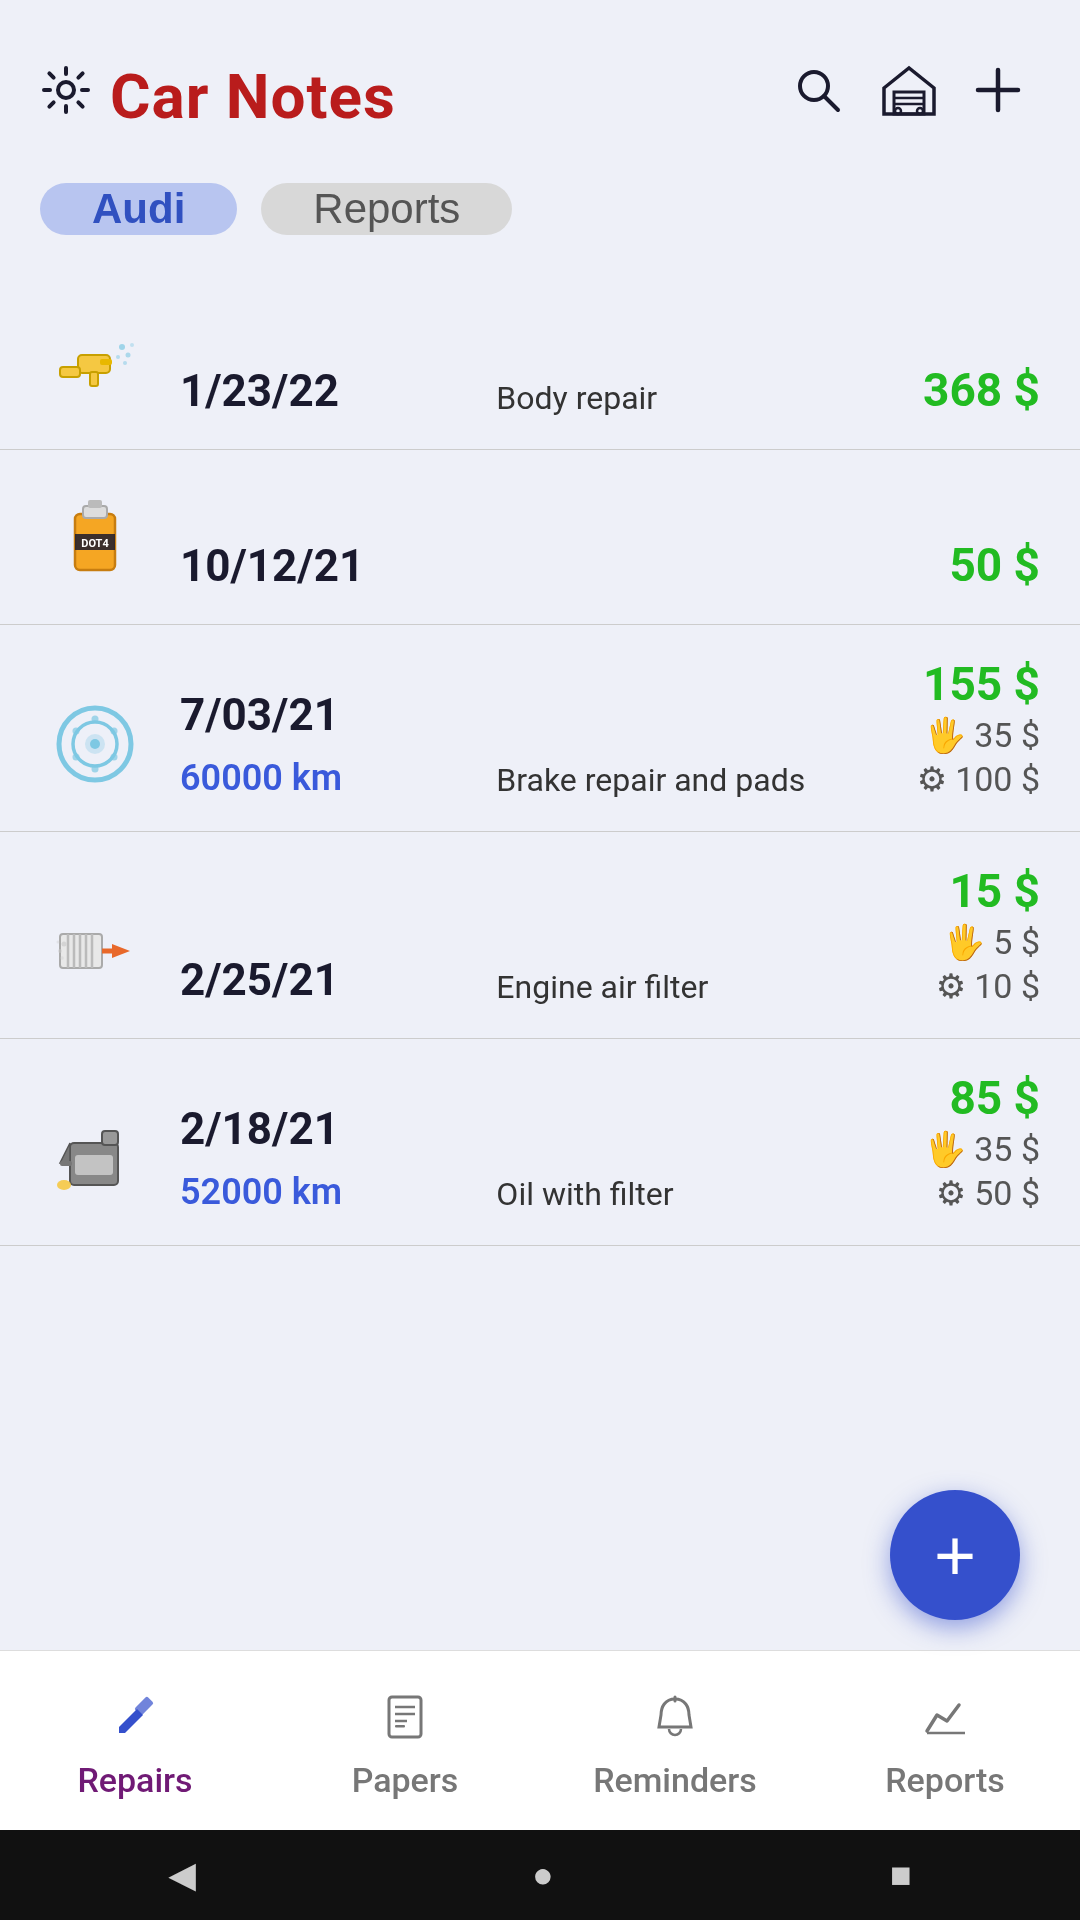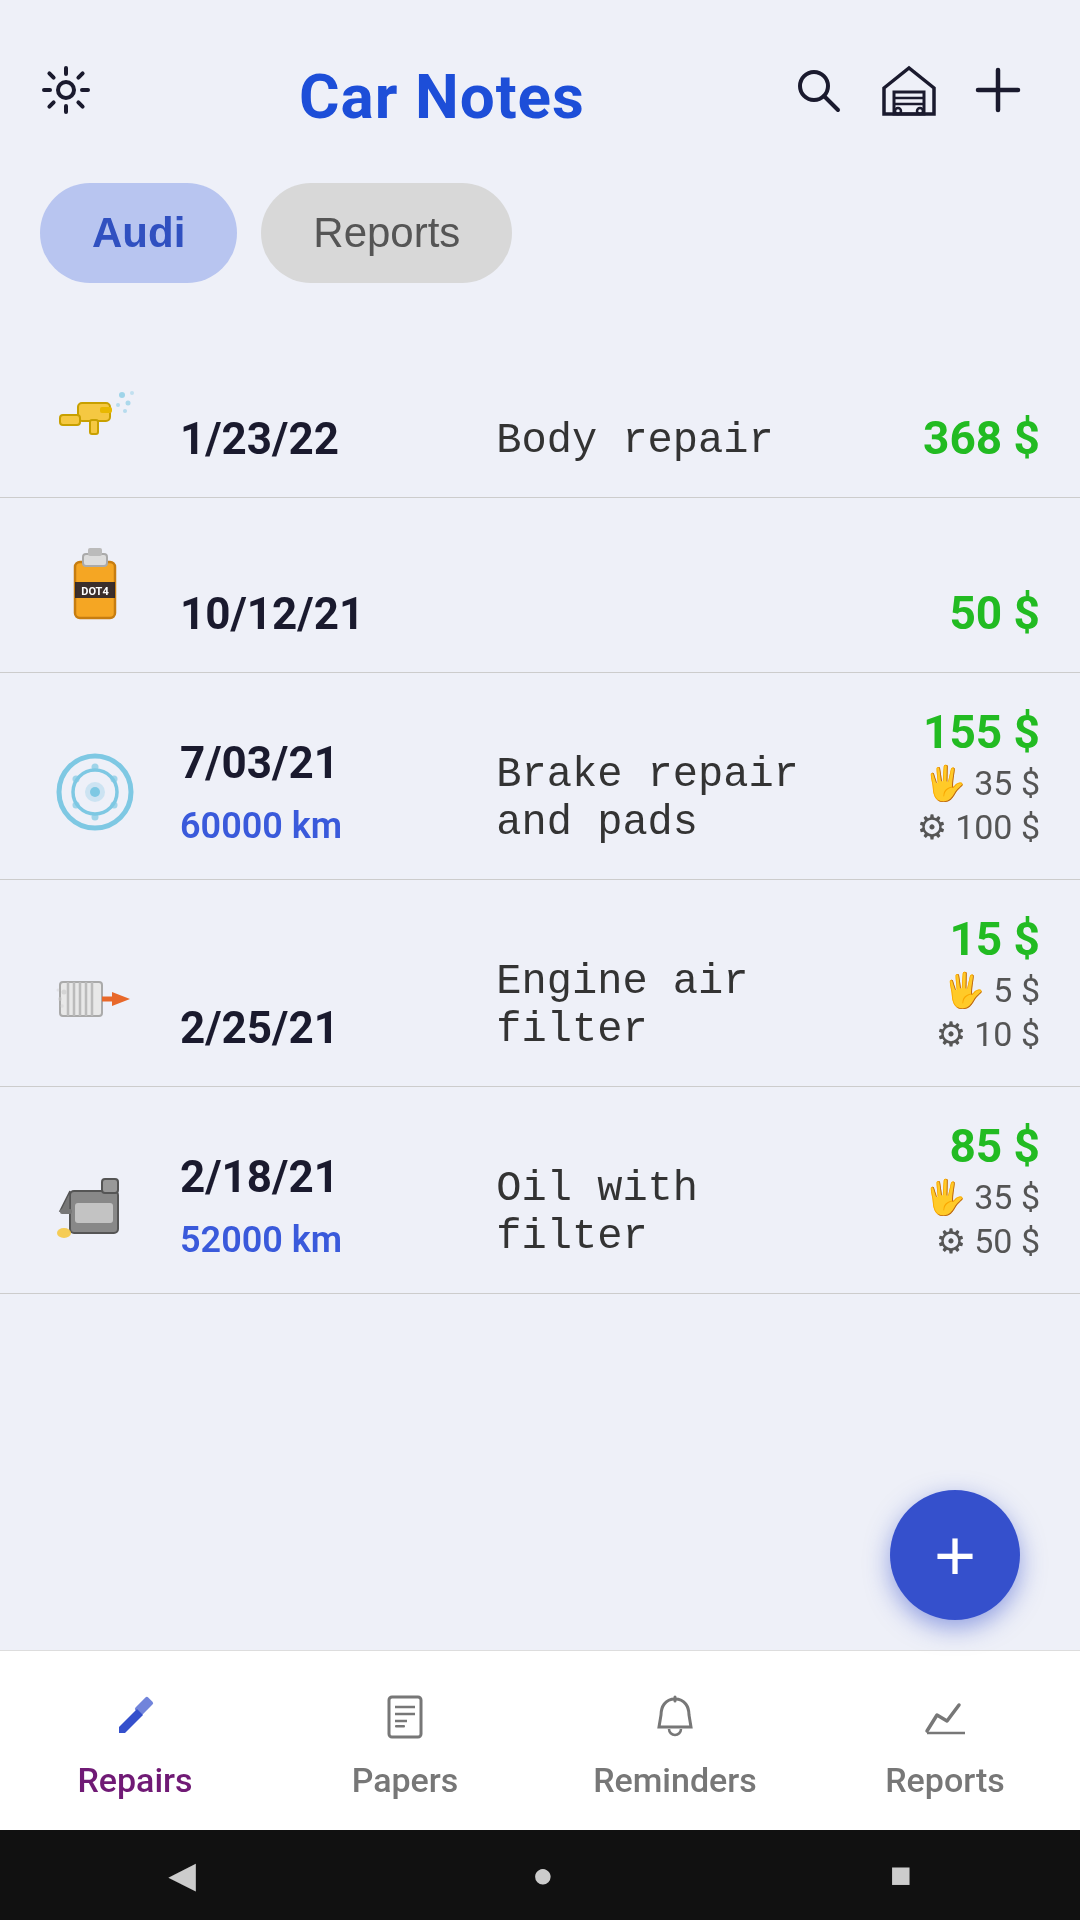--- a/index.html
+++ b/index.html
@@ -15,24 +15,24 @@
 
     
     .header {
       display: flex;
       align-items: center;
       padding: 60px 40px 30px 40px;
       background: #eef0f8;
     }
     .header-title {
       flex: 1;
-      text-align: center;
+      text-align: left;
       font-size: 62px;
       font-weight: 700;
-      color: #1d4ed8;
+      color: #b91c1c;
       letter-spacing: 1px;
     }
     .header-icon {
       font-size: 52px;
       color: #1a1a2e;
       cursor: pointer;
       margin: 0 18px;
     }
     .header-icon.settings { margin-left: 0; }
     .header-icons-right {
@@ -40,21 +40,21 @@
       align-items: center;
     }
 
     
     .car-tabs {
       display: flex;
       padding: 20px 40px 30px 40px;
       gap: 24px;
     }
     .car-tab {
-      padding: 26px 52px;
+      padding: 2px 52px;
       border-radius: 50px;
       font-size: 42px;
       font-weight: 500;
       cursor: pointer;
       border: none;
     }
     .car-tab.active {
       background: #b8c5f0;
       color: #3050c0;
       font-weight: 600;
@@ -93,25 +93,24 @@
       font-weight: 700;
       color: #1a1a2e;
     }
     .repair-km {
       font-size: 36px;
       font-weight: 600;
       color: #3a5adb;
       margin-top: 16px;
     }
     .repair-name {
-      font-size: 42px;
+      font-size: 32px;
       color: #333;
       padding-left: 30px;
       flex: 1.2;
-      font-family: Liberation Mono, monospace;
     }
     .repair-cost {
       text-align: right;
       min-width: 200px;
     }
     .repair-cost-total {
       font-size: 46px;
       font-weight: 700;
       color: #22bb22;
     }

